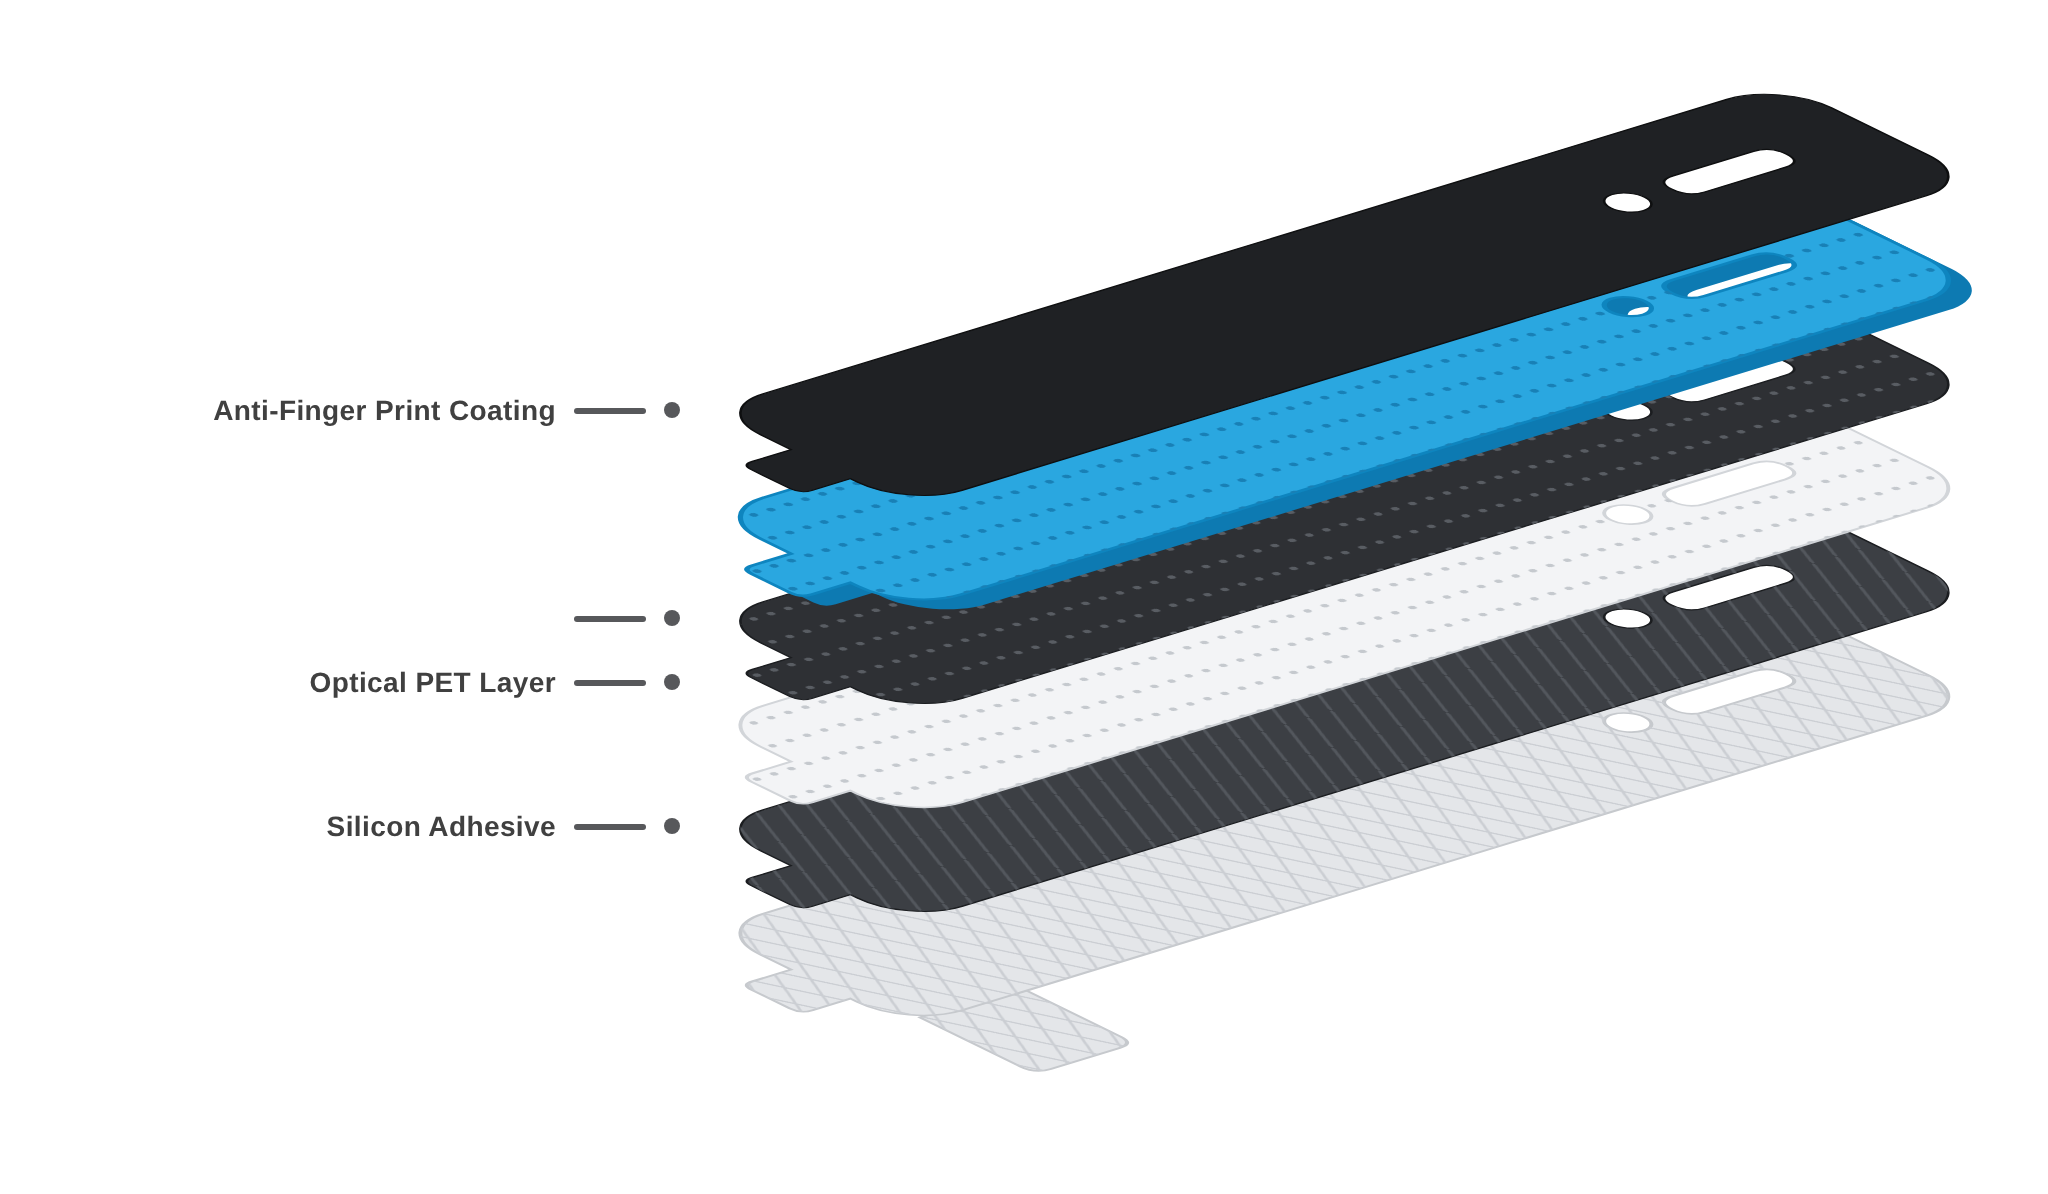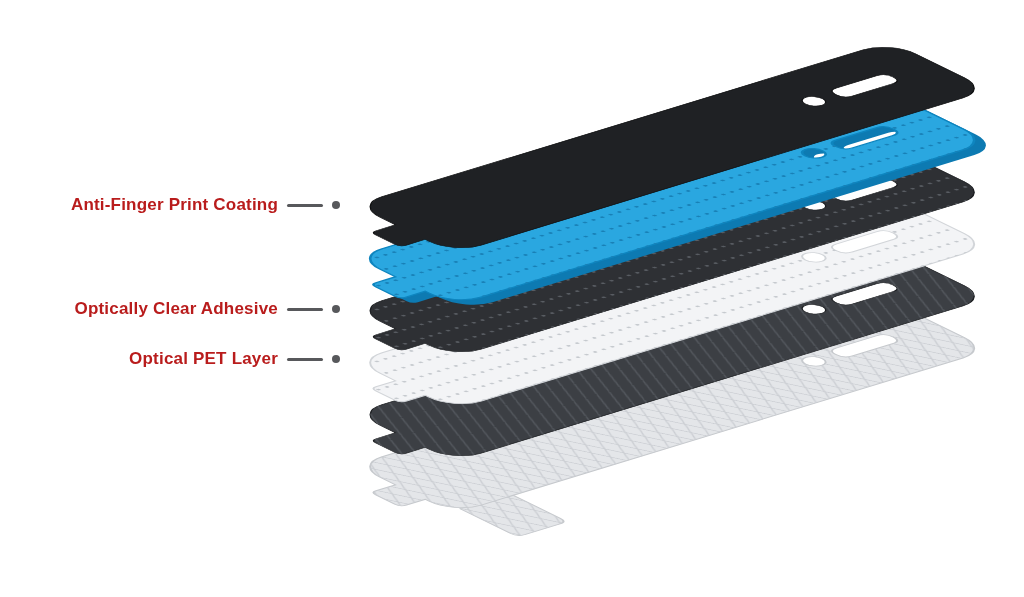--- a/index.html
+++ b/index.html
@@ -6,42 +6,46 @@
   .stage{
     position:relative;width:1024px;height:597px;background:#ffffff;overflow:hidden;
     font-family:"Liberation Sans",sans-serif;
   }
   .diagram-svg{position:absolute;left:0;top:0;}
   .label-row{
     position:absolute;left:30px;width:310px;height:22px;
     display:flex;align-items:center;justify-content:flex-end;gap:9px;
   }
   .label{
-    font-size:17px;font-weight:700;color:#b91c1c;white-space:nowrap;letter-spacing:.2px;
+    font-size:14px;font-weight:700;color:#404040;white-space:nowrap;letter-spacing:.2px;
   }
   .leader-line{width:36px;height:3px;background:#57585B;border-radius:2px;flex:0 0 auto;}
   .leader-dot{width:8px;height:8px;border-radius:50%;background:#57585B;flex:0 0 auto;}
 </style>
 </head>
 <body>
 
 <div class="stage">
 
   <div class="label-row" style="top:194px">
     <span class="label">Anti-Finger Print Coating</span>
     <span class="leader-line"></span>
     <span class="leader-dot"></span>
   </div>
   <div class="label-row" style="top:298px">
-    <span class="label">Optically Clear Adhesive</span>
     <span class="leader-line"></span>
     <span class="leader-dot"></span>
   </div>
-  <div class="label-row" style="top:348px">
+  <div class="label-row" style="top:330px">
     <span class="label">Optical PET Layer</span>
+    <span class="leader-line"></span>
+    <span class="leader-dot"></span>
+  </div>
+  <div class="label-row" style="top:402px">
+    <span class="label">Silicon Adhesive</span>
     <span class="leader-line"></span>
     <span class="leader-dot"></span>
   </div>
 
   <svg class="diagram-svg" width="1024" height="597" viewBox="0 0 1024 597">
     <defs>
 
       <path id="sheet" fill-rule="evenodd" d="
         M 28,0 L 532,0 A 28,28 0 0 1 560,28 L 560,82 A 28,28 0 0 1 532,110
         L 28,110 A 28,28 0 0 1 0,82 L 0,78 L -20,78 Q -26,78 -26,72 L -26,51

